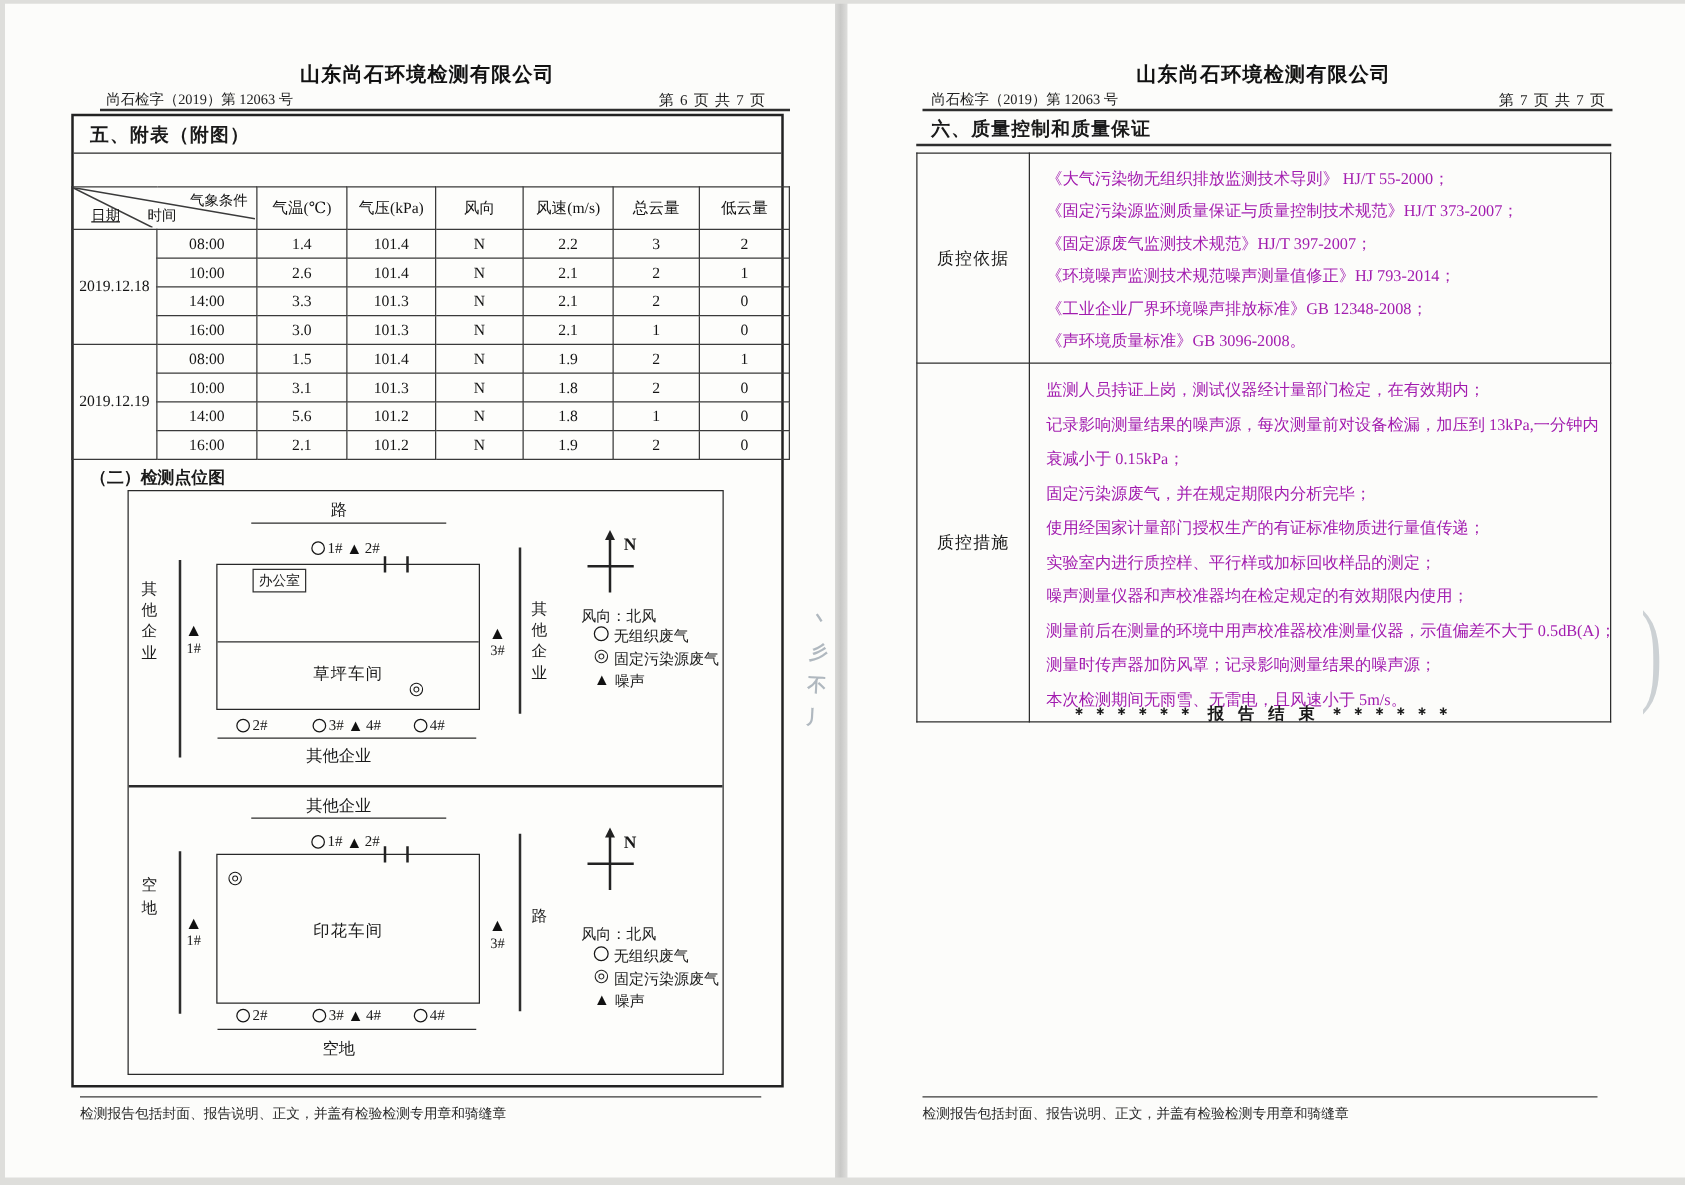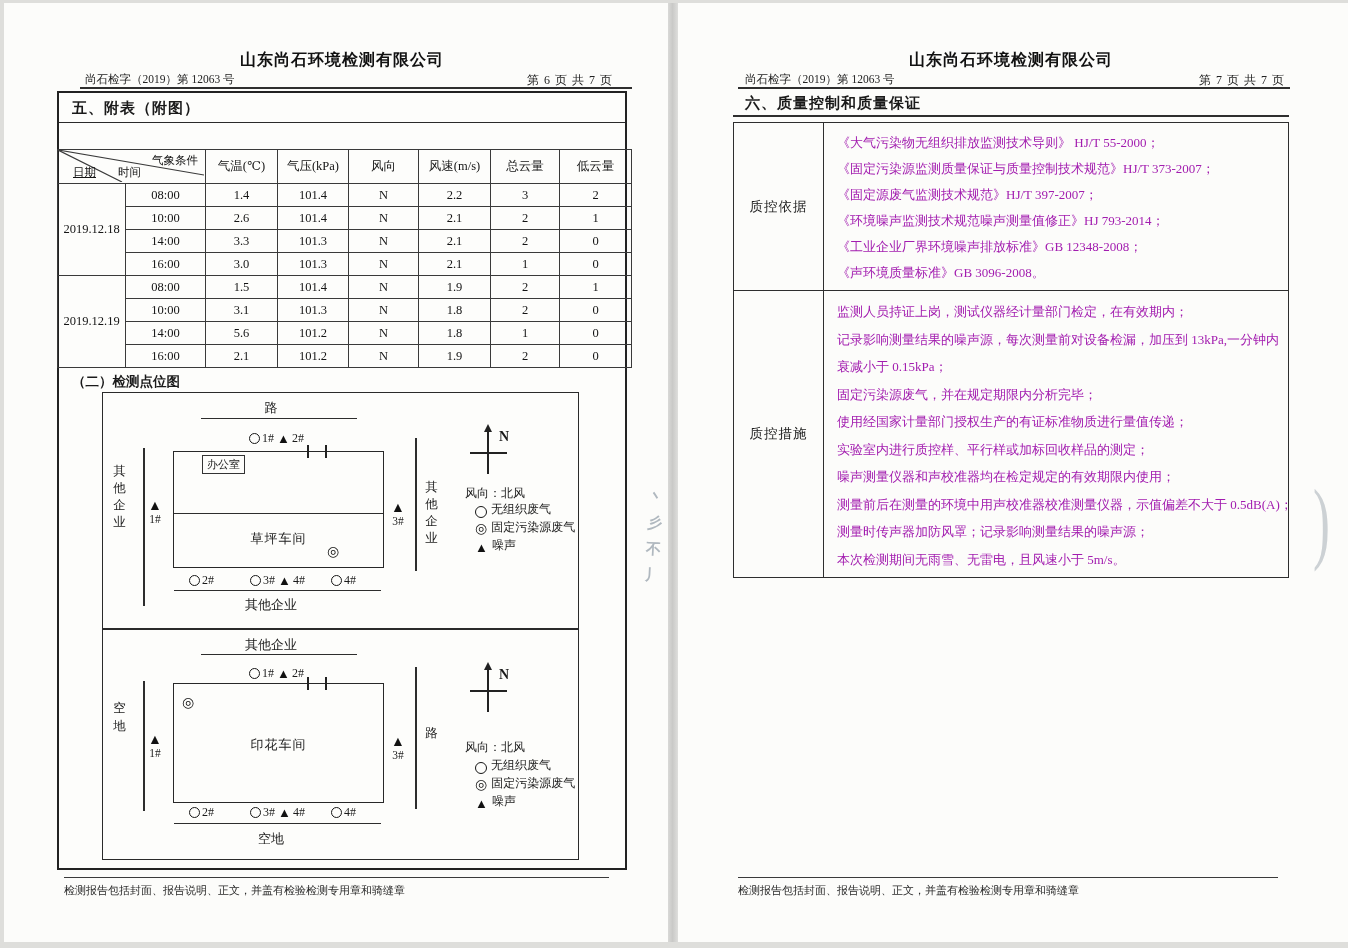--- a/index.html
+++ b/index.html
@@ -60,21 +60,21 @@
 
   .vtext { position:absolute; width:17px; text-align:center; font-size:12.5px; line-height:17px; }
   .sidemark { position:absolute; width:22px; text-align:center; font-size:11.5px; line-height:1.1; }
   .sidemark .tri { font-size:14px; }
 
   .compass-v { position:absolute; width:1.5px; height:47px; background:#222; }
   .cArrow { position:absolute; width:0; height:0; border:4px solid transparent; border-bottom:8px solid #222; }
   .compass-h { position:absolute; width:37px; height:1.5px; background:#222; }
   .nlab { position:absolute; font-size:14px; font-weight:bold; }
   .windlab { position:absolute; font-size:12px; }
-  .legrow { position:absolute; display:flex; align-items:flex-end; gap:4px; font-size:12px; }
+  .legrow { position:absolute; display:flex; align-items:flex-start; gap:4px; font-size:12px; }
   .legrow .ring { width:12px; height:12px; }
   .legrow .tgt { font-size:14px; line-height:1; }
 
   
   .qtitle { position:absolute; left:69px; top:94px; font-weight:bold; font-size:15px; letter-spacing:1px; }
   table.qc { position:absolute; left:57px; top:122px; width:556px; border-collapse:collapse; table-layout:fixed; }
   table.qc td { border:1.6px solid #2e2e2e; vertical-align:middle; }
   td.qlab { width:90px; text-align:center; font-size:13.5px; letter-spacing:1px; }
   td.qbody { padding:7px 6px 4px 13px; }
   .qline { font-size:13px; line-height:26px; white-space:nowrap; color:#a21caf; }
@@ -381,20 +381,21 @@
         <div class="qline qline2">实验室内进行质控样、平行样或加标回收样品的测定；</div>
         <div class="qline qline2">噪声测量仪器和声校准器均在检定规定的有效期限内使用；</div>
         <div class="qline qline2">测量前后在测量的环境中用声校准器校准测量仪器，示值偏差不大于 0.5dB(A)；</div>
         <div class="qline qline2">测量时传声器加防风罩；记录影响测量结果的噪声源；</div>
         <div class="qline qline2">本次检测期间无雨雪、无雷电，且风速小于 5m/s。</div>
       </td>
     </tr>
   </tbody>
     </table>
 
+  <div class="endtext">＊＊＊＊＊＊ 报 告 结 束 ＊＊＊＊＊＊</div>
 
   <div class="footline" style="left:62px; top:877px; width:540px;"></div>
   <div class="foottext" style="left:62px; top:883px;">检测报告包括封面、报告说明、正文，并盖有检验检测专用章和骑缝章</div>
 
   <div class="stampR">)</div>
 </div>
 
 <div class="seam"></div>
 <div class="edge" style="left:0; top:0; width:1348px; height:3px;"></div>
 <div class="edge" style="left:0; top:942px; width:1348px; height:6px;"></div>

